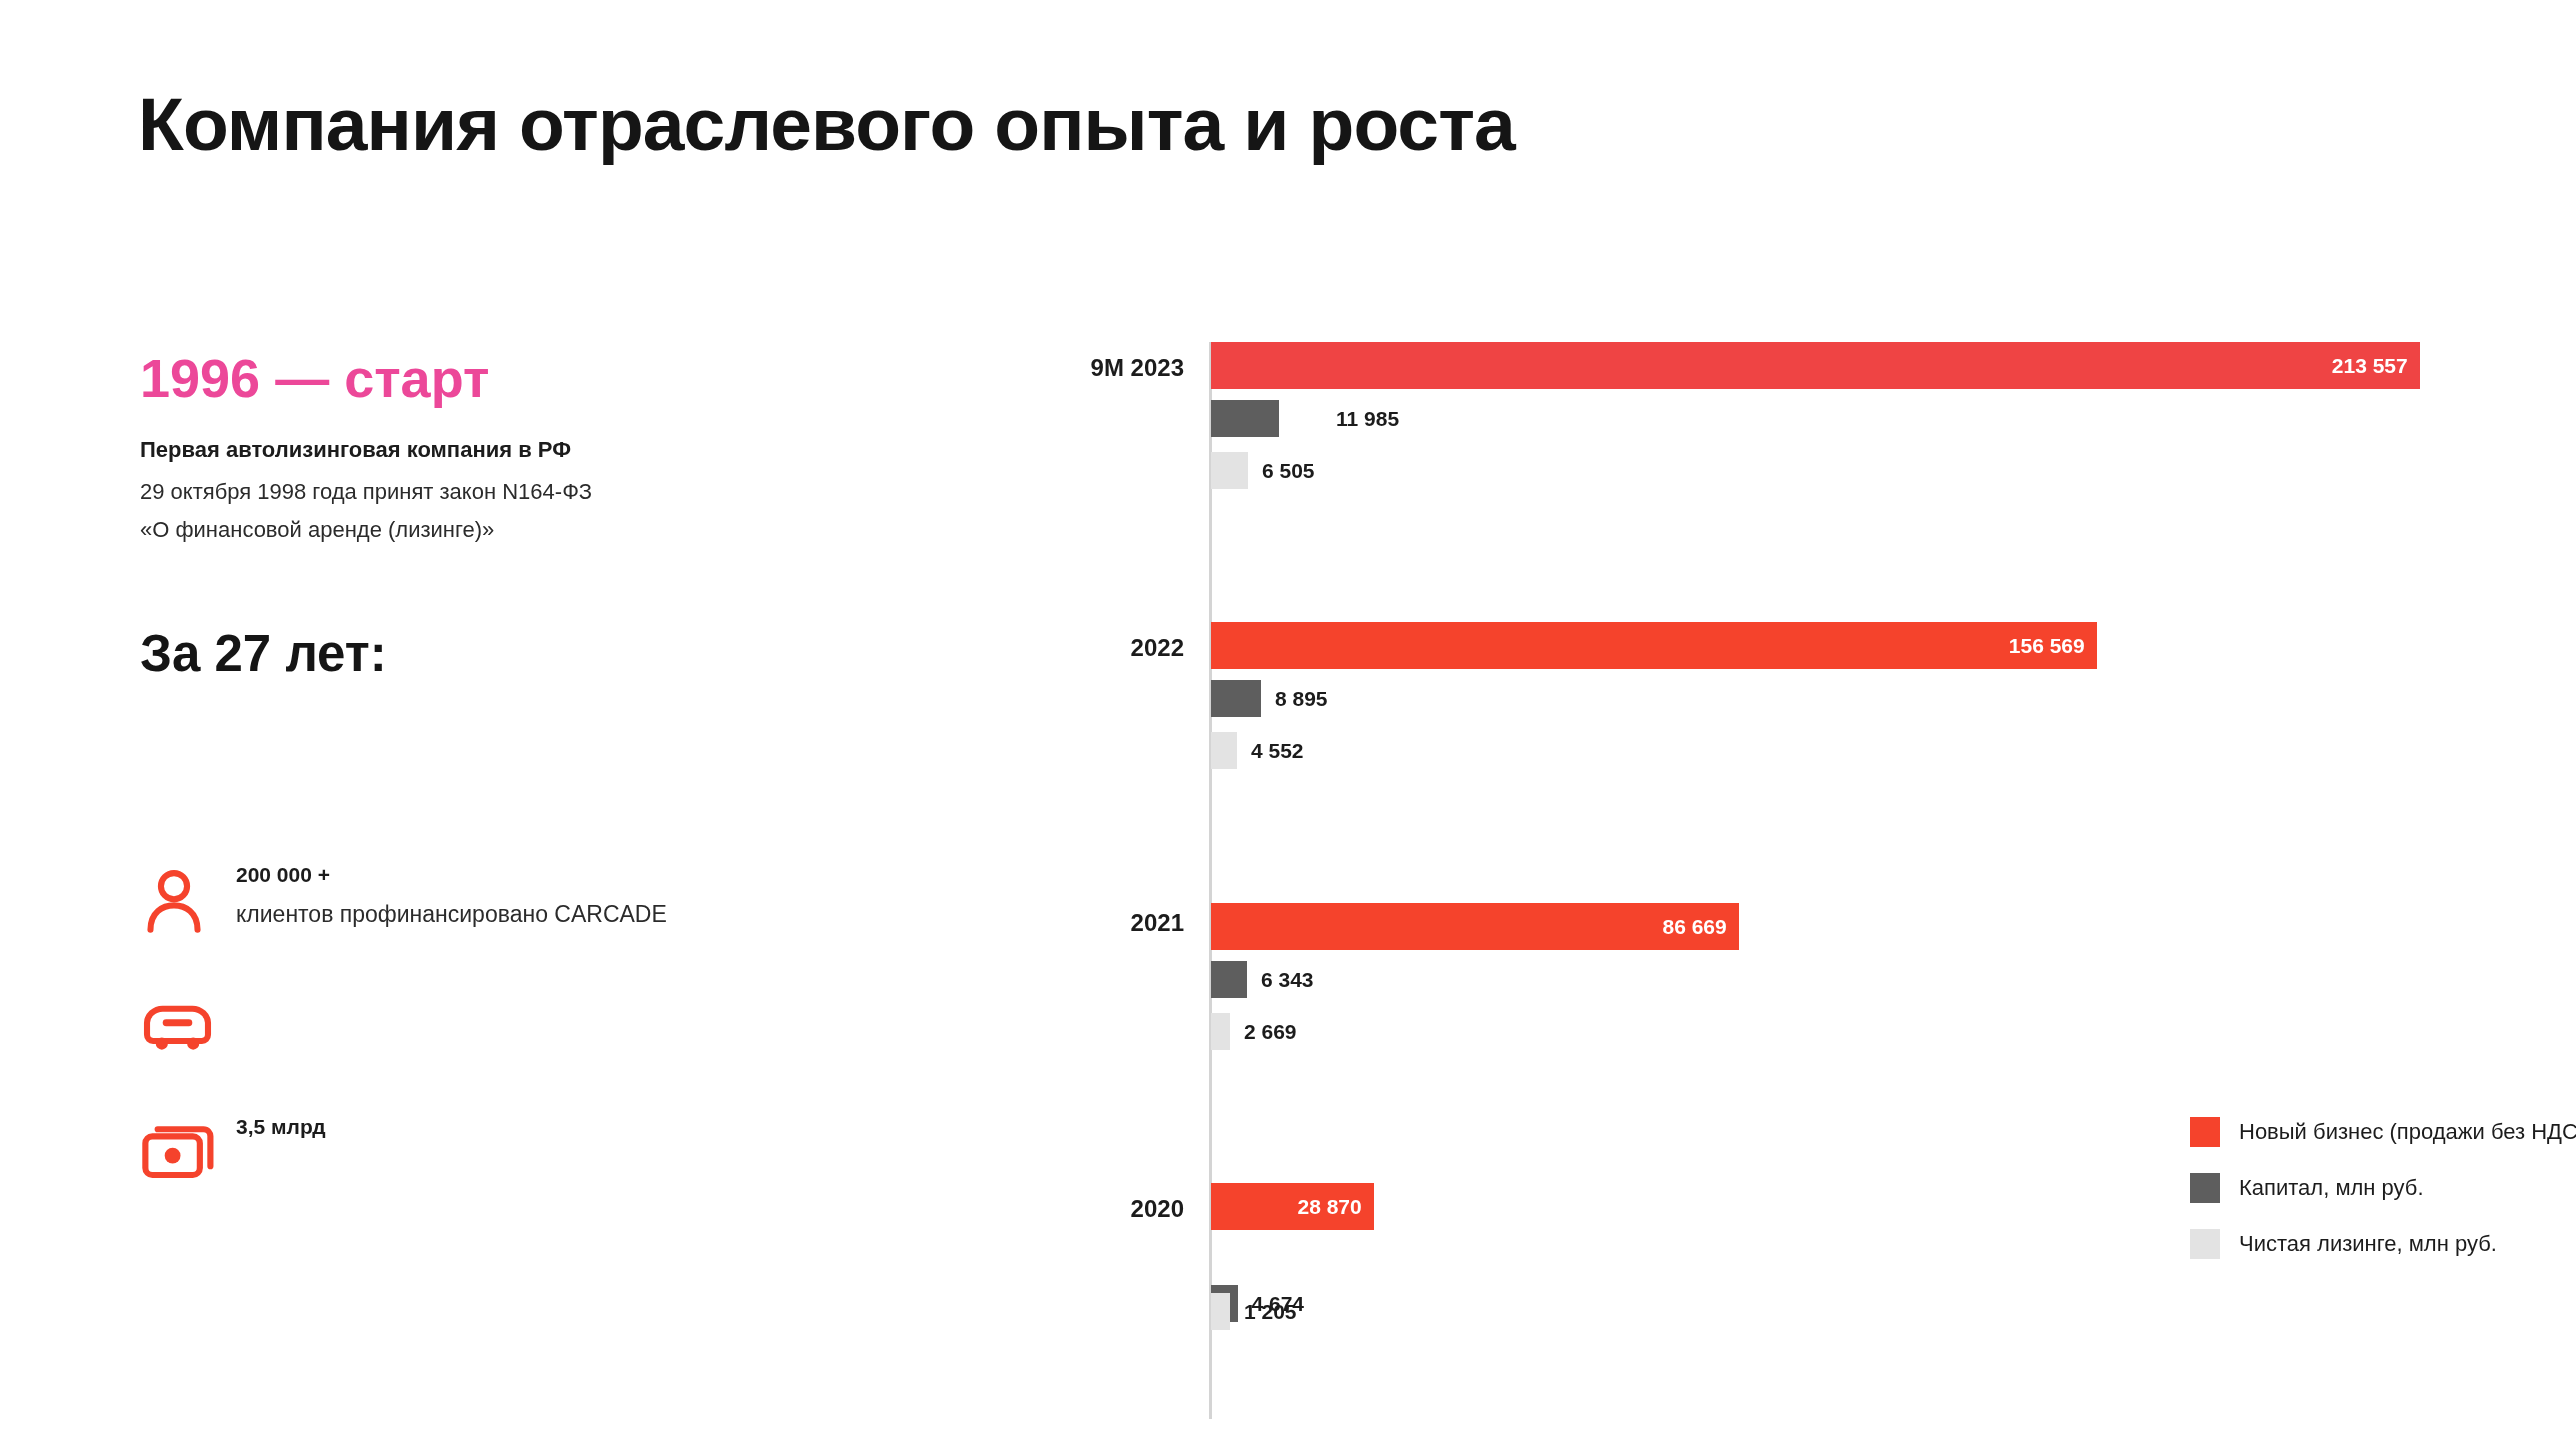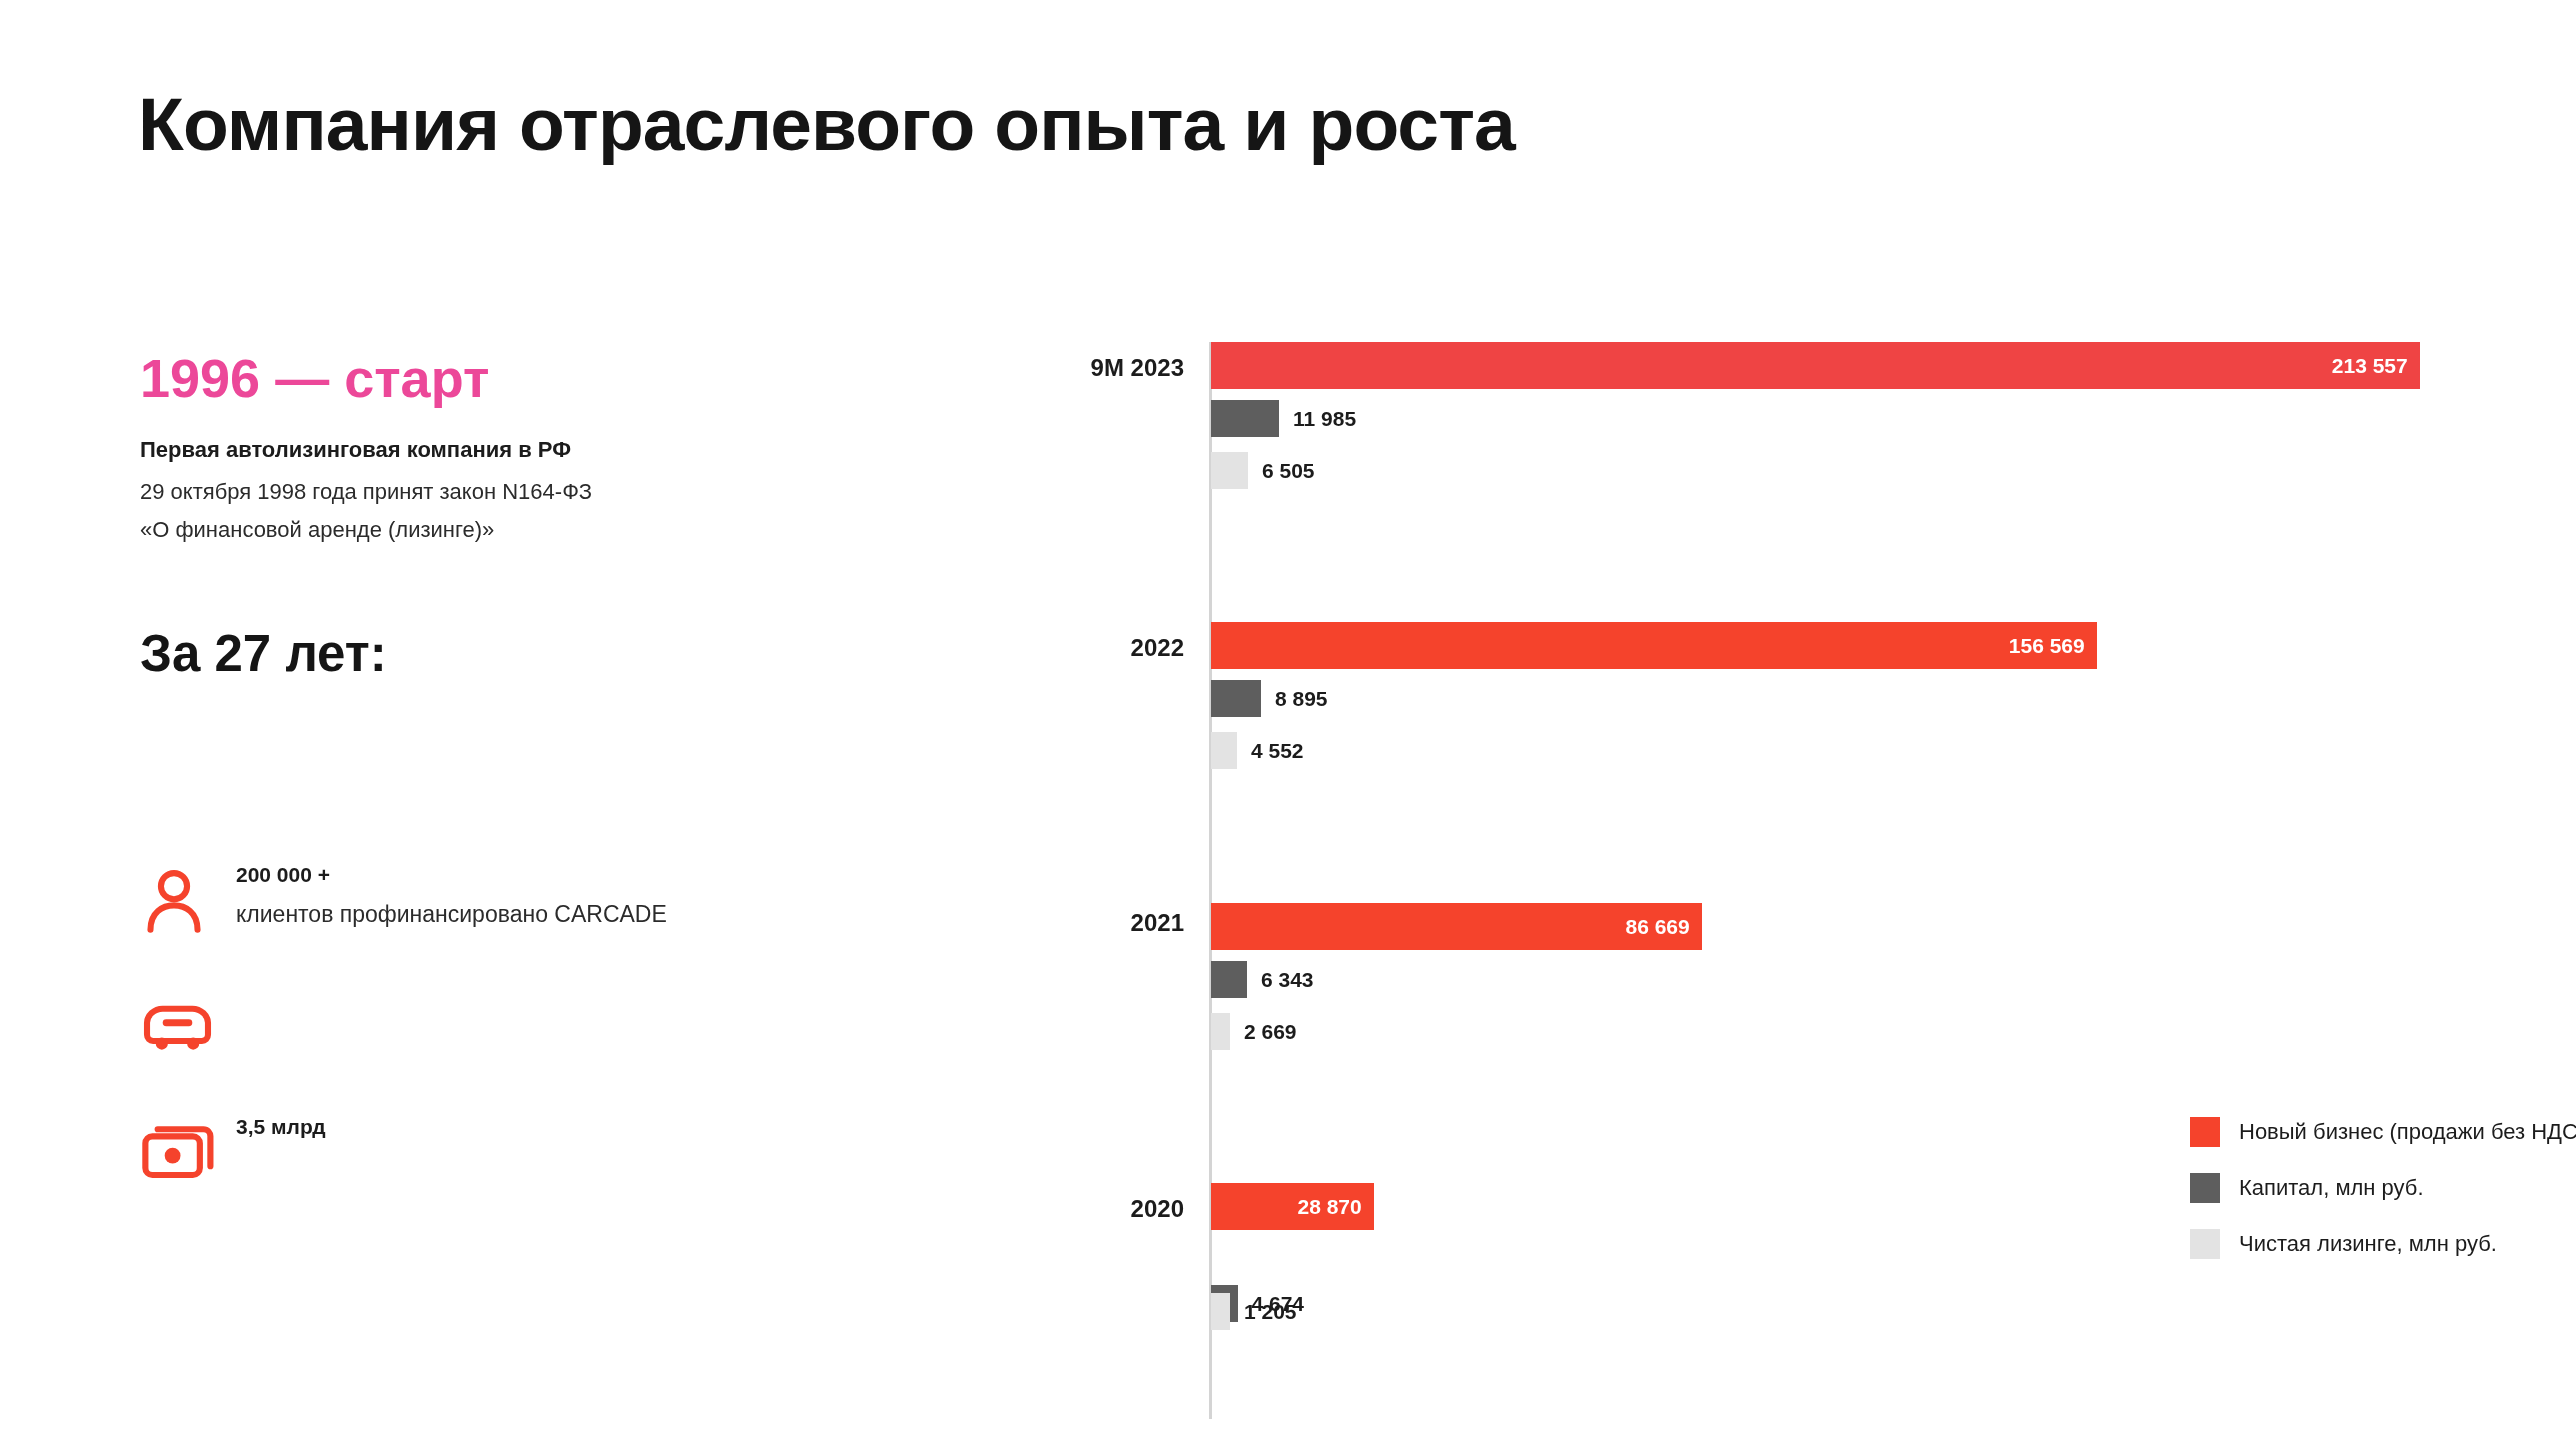--- a/index.html
+++ b/index.html
@@ -256,21 +256,21 @@
   <div class="chart">
     <div class="axis-line"></div>
     <div id="bar-groups">
         <div class="group" style="top: 0px;">
           <div class="group-label" style="top: 12.3px;">9M 2023</div>
           <div class="bar-row" style="top: 0px; height: 47px;">
             <div class="bar" style="width: 1209px; background: #ef4444;">
               <span class="bar-value-inside">213 557</span>
             </div>
           </div>
-          <div class="bar-row" style="top: 58px; height: 37px;">
+          <div class="bar-row" style="top: 58px; height: 37px; gap: 43px;">
             <div class="bar" style="width: 68px; background: rgb(94, 94, 94);"></div>
             <span class="bar-value-outside">11 985</span>
           </div>
           <div class="bar-row" style="top: 110px; height: 37px;">
             <div class="bar" style="width: 37px; background: rgb(227, 227, 227);"></div>
             <span class="bar-value-outside">6 505</span>
           </div>
         </div>
         <div class="group" style="top: 280px;">
           <div class="group-label" style="top: 12.3px;">2022</div>
@@ -284,21 +284,21 @@
             <span class="bar-value-outside">8 895</span>
           </div>
           <div class="bar-row" style="top: 110px; height: 37px;">
             <div class="bar" style="width: 26px; background: rgb(227, 227, 227);"></div>
             <span class="bar-value-outside">4 552</span>
           </div>
         </div>
         <div class="group" style="top: 561px;">
           <div class="group-label" style="top: 6px;">2021</div>
           <div class="bar-row" style="top: 0px; height: 47px;">
-            <div class="bar" style="width: 491px; background: rgb(245, 67, 44);">
+            <div class="bar" style="width: 491px; background: rgb(245, 67, 44); padding-left: 37px;">
               <span class="bar-value-inside">86 669</span>
             </div>
           </div>
           <div class="bar-row" style="top: 58px; height: 37px;">
             <div class="bar" style="width: 36px; background: rgb(94, 94, 94);"></div>
             <span class="bar-value-outside">6 343</span>
           </div>
           <div class="bar-row" style="top: 110px; height: 37px;">
             <div class="bar" style="width: 19px; background: rgb(227, 227, 227);"></div>
             <span class="bar-value-outside">2 669</span>

